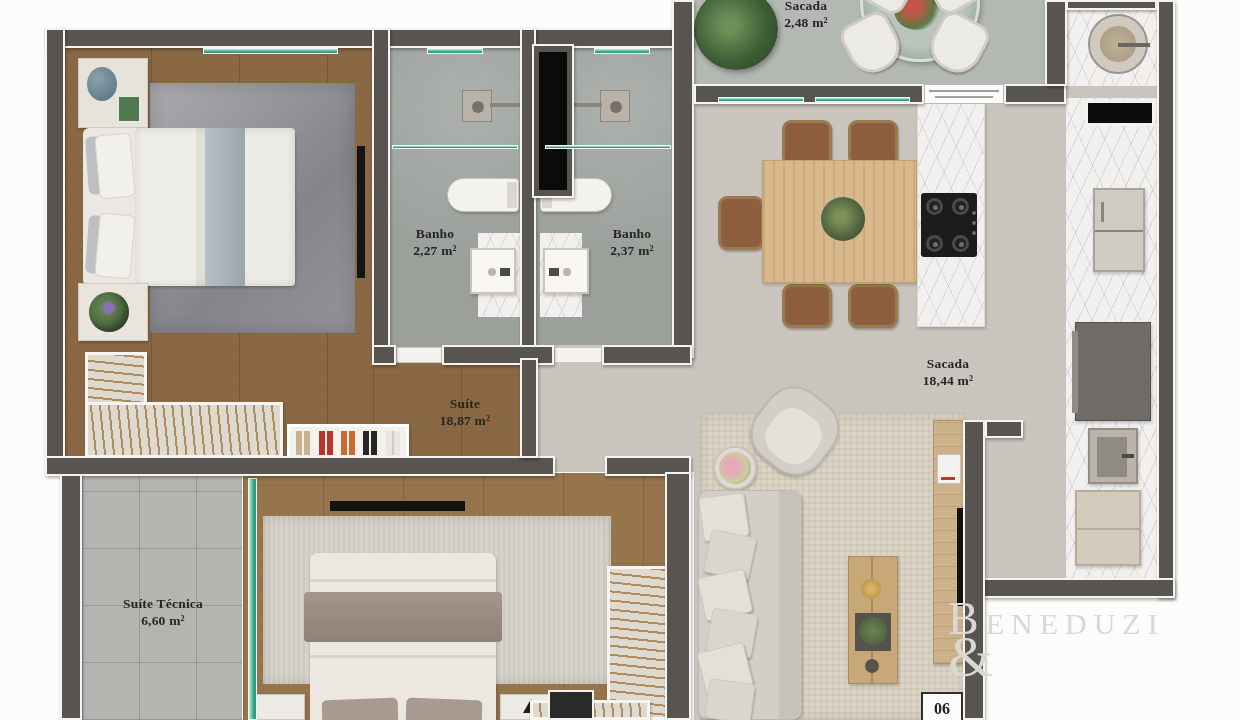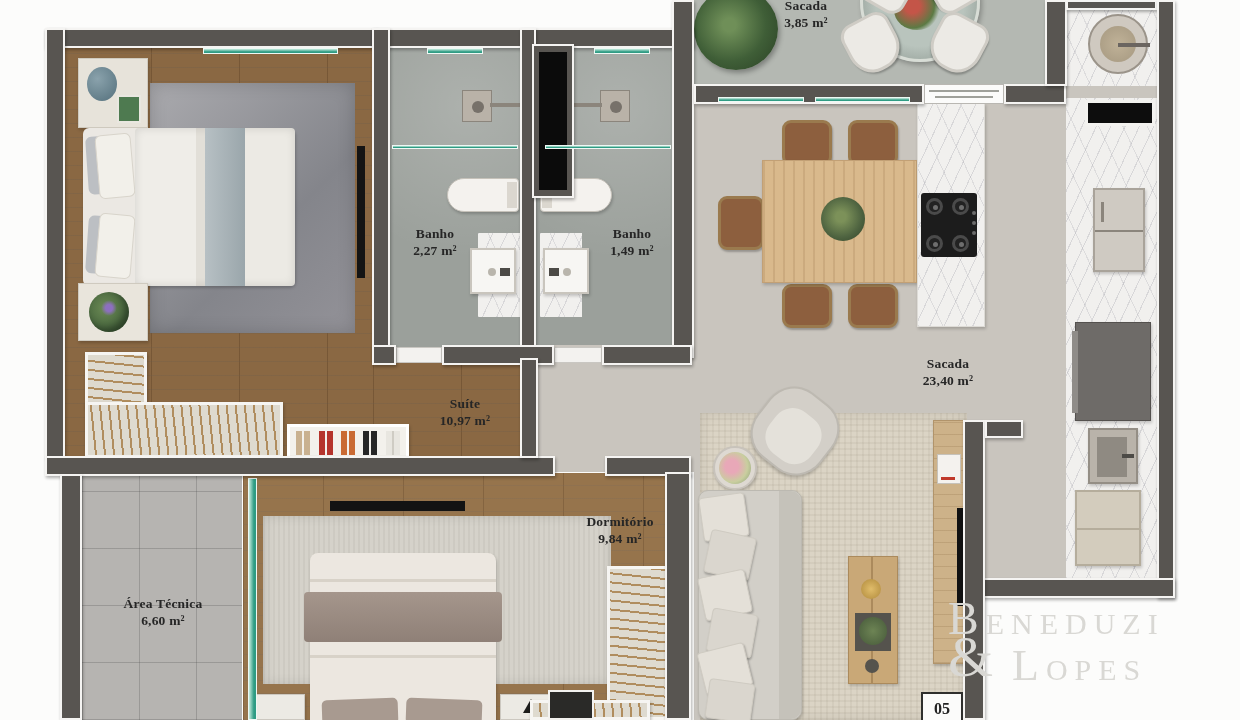--- a/index.html
+++ b/index.html
@@ -293,51 +293,46 @@
 
   <div class="glass" style="left:203px;top:48px;width:135px;height:6px;"></div>
   <div class="glass" style="left:427px;top:48px;width:56px;height:6px;"></div>
   <div class="glass" style="left:594px;top:48px;width:56px;height:6px;"></div>
   <div class="glass" style="left:718px;top:97px;width:86px;height:5px;"></div>
   <div class="glass" style="left:815px;top:97px;width:95px;height:5px;"></div>
   <div class="glass-v" style="left:248px;top:478px;width:9px;height:242px;"></div>
 
   <div class="room-label" style="left:756px;top:-2px;width:100px;">
     <span>Sacada</span>
-    <span class="area">3,85 m²</span>
+    <span class="area">2,48 m²</span>
   </div>
   <div class="room-label" style="left:385px;top:226px;width:100px;">
     <span>Banho</span>
     <span class="area">2,27 m²</span>
   </div>
   <div class="room-label" style="left:582px;top:226px;width:100px;">
     <span>Banho</span>
-    <span class="area">1,49 m²</span>
+    <span class="area">2,37 m²</span>
   </div>
   <div class="room-label" style="left:415px;top:396px;width:100px;">
     <span>Suíte</span>
-    <span class="area">10,97 m²</span>
+    <span class="area">18,87 m²</span>
   </div>
   <div class="room-label" style="left:898px;top:356px;width:100px;">
     <span>Sacada</span>
-    <span class="area">23,40 m²</span>
-  </div>
-  <div class="room-label" style="left:565px;top:514px;width:110px;">
-    <span>Dormitório</span>
-    <span class="area">9,84 m²</span>
+    <span class="area">18,44 m²</span>
   </div>
   <div class="room-label" style="left:102px;top:596px;width:122px;">
-    <span>Área Técnica</span>
+    <span>Suíte Técnica</span>
     <span class="area">6,60 m²</span>
   </div>
 
   <div class="logo">
     <span class="l1">Beneduzi</span>
     <span class="l2">
       <span class="amp">&amp;</span>
-      <span class="word">Lopes</span>
     </span>
   </div>
   <div class="unit-badge">
-    <span>05</span>
+    <span>06</span>
   </div>
 
 </div>
 
 </body></html>

